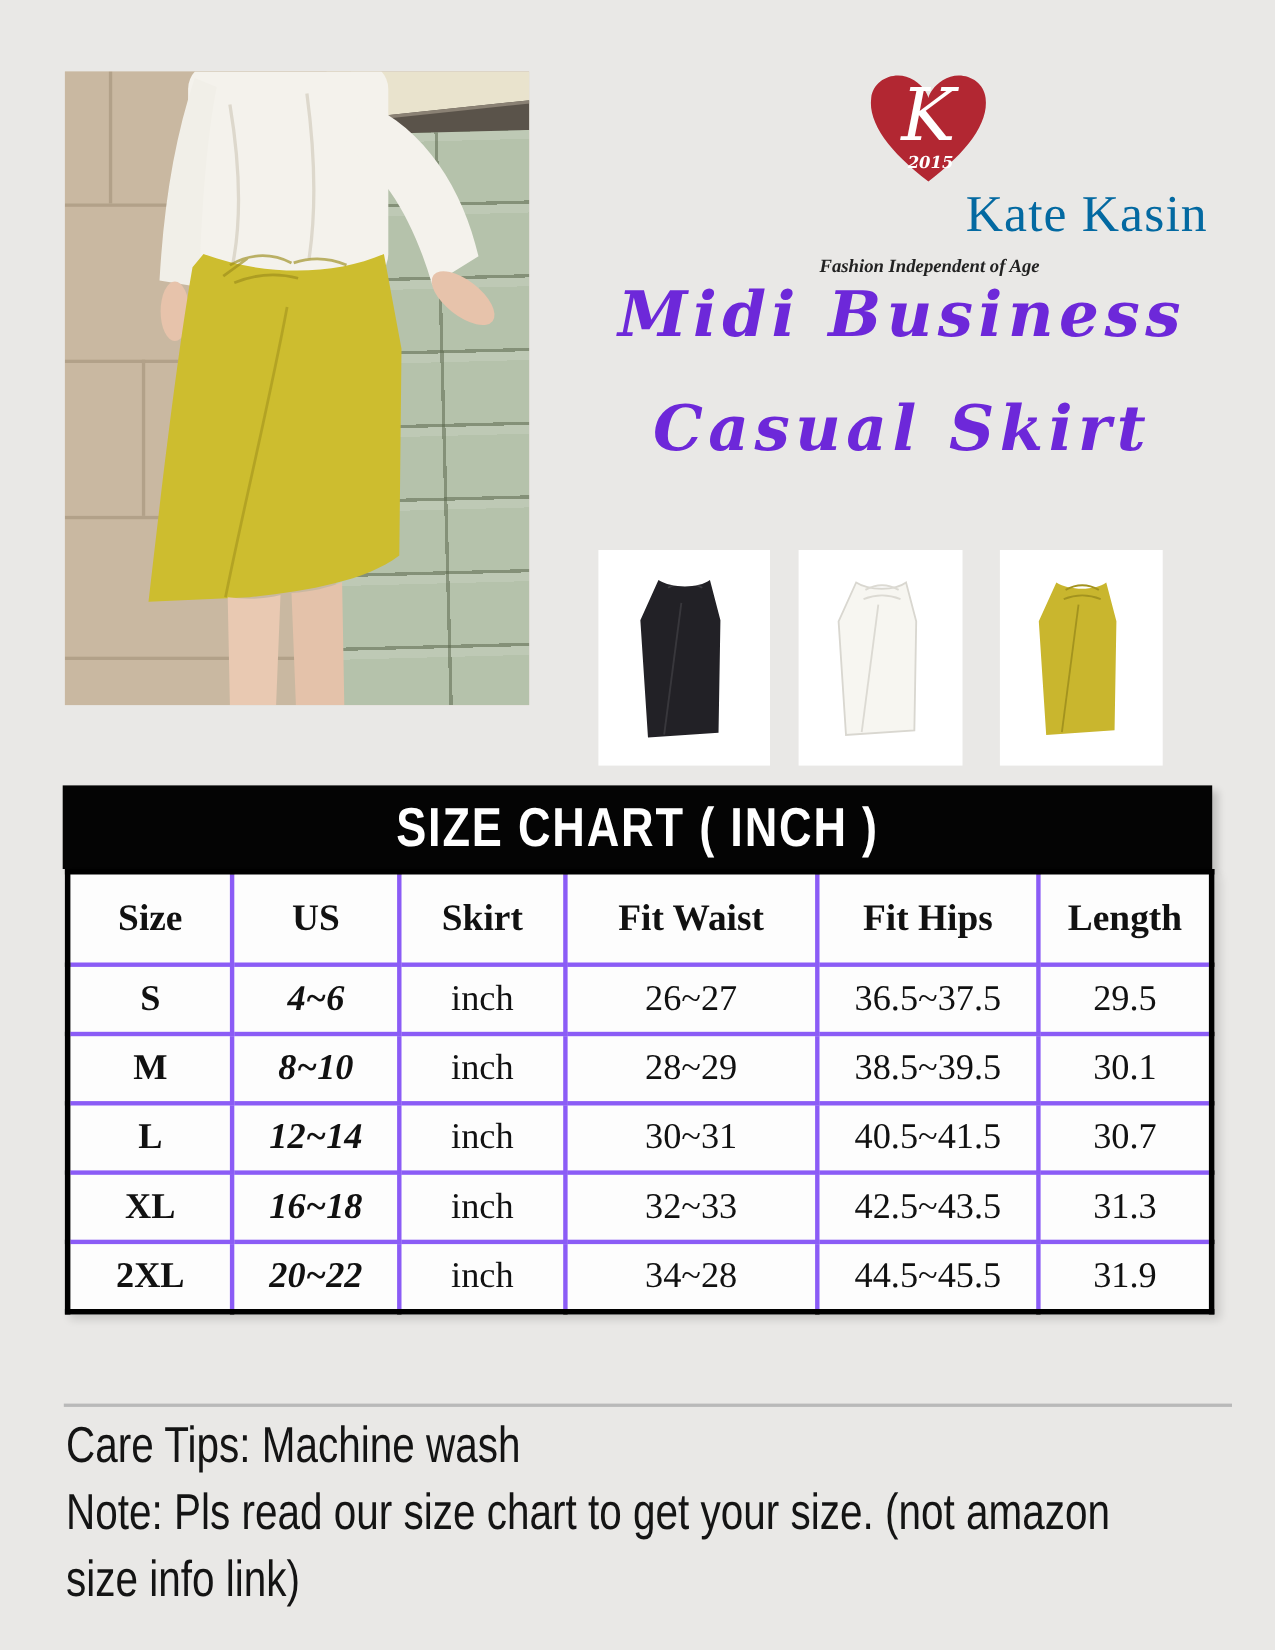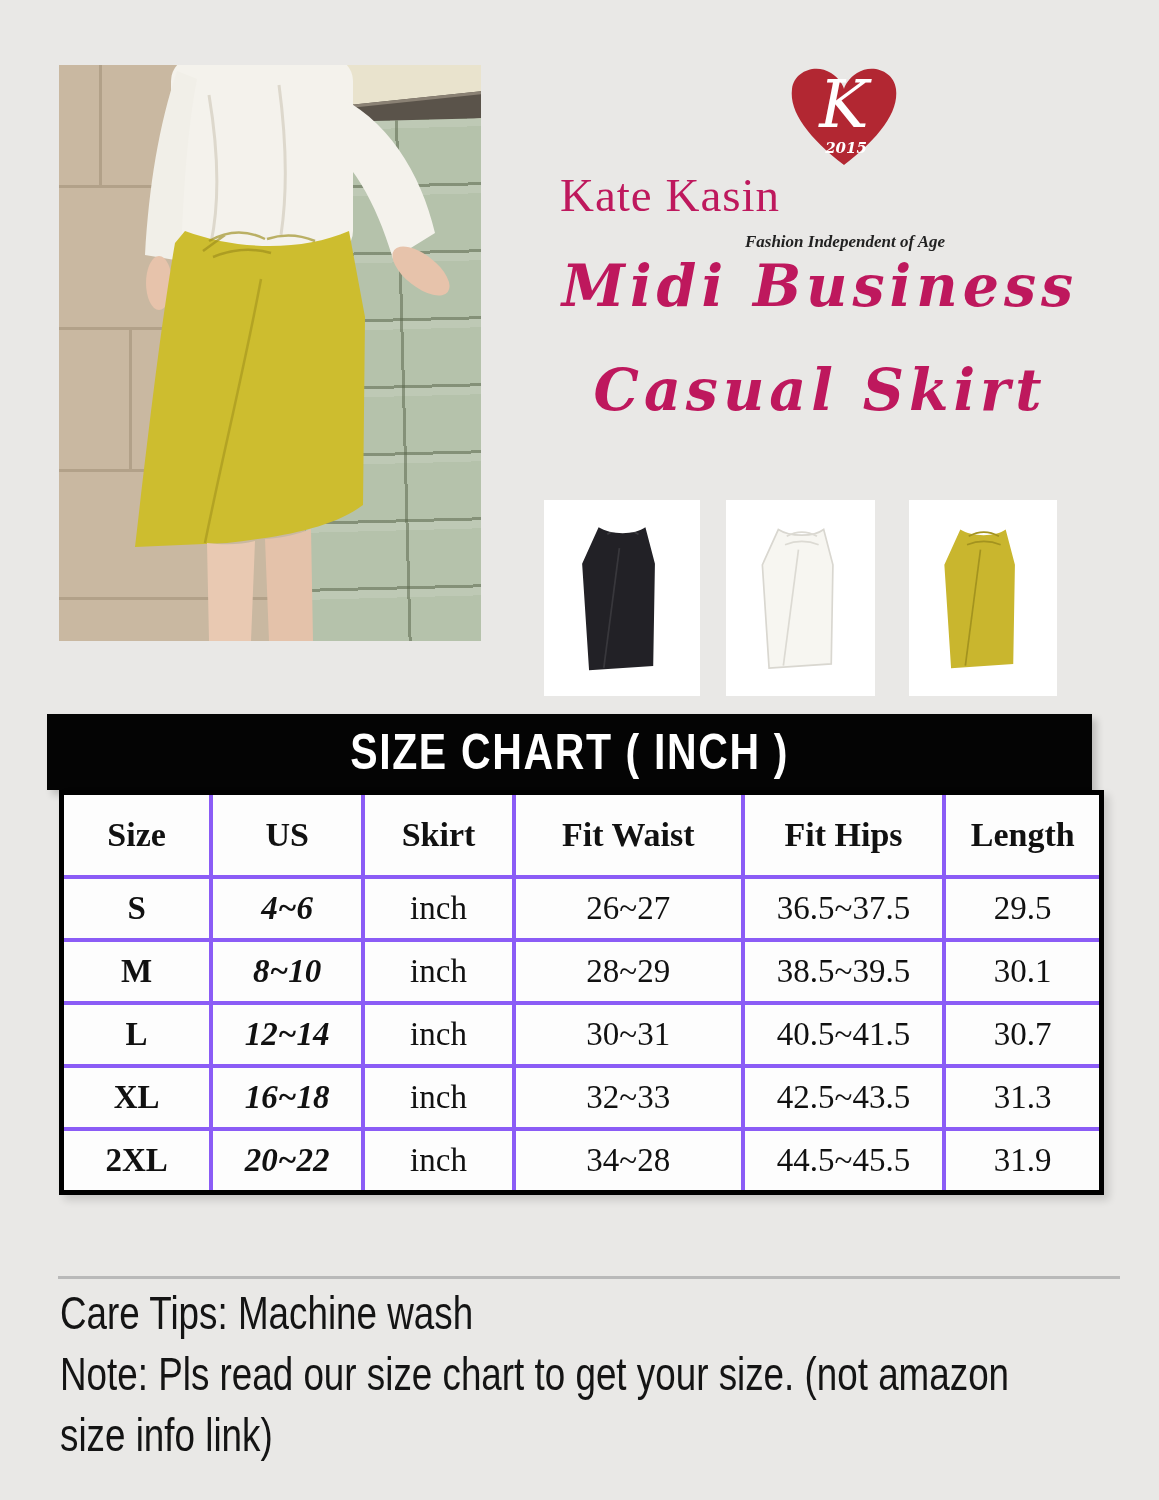--- a/index.html
+++ b/index.html
@@ -16,41 +16,41 @@
               transform:rotate(-6deg);transform-origin:left center;border-top:3px solid #8a8174;}
   .wall-green{position:absolute;left:236px;top:58px;width:200px;height:540px;background:#b5c2ab;
               transform:rotate(-1.5deg);transform-origin:top left;
               background-image:
                 repeating-linear-gradient(90deg, rgba(0,0,0,0) 0 100px, rgba(92,104,78,.55) 100px 103px),
                 repeating-linear-gradient(180deg, rgba(255,255,255,.12) 0 8px, rgba(0,0,0,0) 8px 64px, rgba(92,104,78,.55) 64px 67px);}
   .woman{position:absolute;left:0;top:0;}
 
   
   .brand-heart{position:absolute;left:783px;top:60px;width:122px;height:112px;}
-  .brand-name{position:absolute;left:560px;top:168px;width:570px;text-align:left;
-              font-size:47px;letter-spacing:1px;color:#be185d;}
+  .brand-name{position:absolute;left:528px;top:168px;width:570px;text-align:right;
+              font-size:47px;letter-spacing:1px;color:#0369a1;}
   .brand-tagline{position:absolute;left:560px;top:232px;width:570px;text-align:center;
               font-size:17px;font-weight:bold;font-style:italic;color:#222;}
 
   
   .ptitle{position:absolute;left:540px;width:560px;text-align:center;
           font-family:"DejaVu Serif",serif;font-style:italic;font-weight:bold;
-          font-size:57px;letter-spacing:5px;color:#be185d;}
+          font-size:57px;letter-spacing:5px;color:#6d28d9;}
   .ptitle.l1{top:252px;}
   .ptitle.l2{top:356px;}
 
   
   .thumb{position:absolute;top:500px;height:196px;background:#ffffff;}
   .thumb svg{display:block;margin:8px auto 0;}
   .t1{left:544px;width:156px;}
   .t2{left:726px;width:149px;}
   .t3{left:909px;width:148px;}
 
   
-  .chart-bar{position:absolute;left:47px;top:714px;width:1045px;height:76px;background:#040404;
+  .chart-bar{position:absolute;left:57px;top:714px;width:1045px;height:76px;background:#040404;
              display:flex;align-items:center;justify-content:center;box-shadow:5px 5px 7px rgba(0,0,0,.18);}
   .chart-bar span{color:#fff;font-family:"Liberation Sans",sans-serif;font-weight:bold;
              font-size:50px;letter-spacing:2px;transform:scaleX(.82);white-space:nowrap;}
   table.size{position:absolute;left:59px;top:790px;width:1045px;border-collapse:collapse;
              table-layout:fixed;background:#fdfdfd;box-shadow:5px 5px 8px rgba(0,0,0,.14);}
   table.size th,table.size td{border:4px solid #8b5cf6;text-align:center;vertical-align:middle;
              background:#fdfdfd;padding:0;}
   table.size{border:5px solid #000;}
   table.size th{height:80px;font-size:34px;font-weight:bold;}
   table.size td{height:59px;font-size:33px;}

